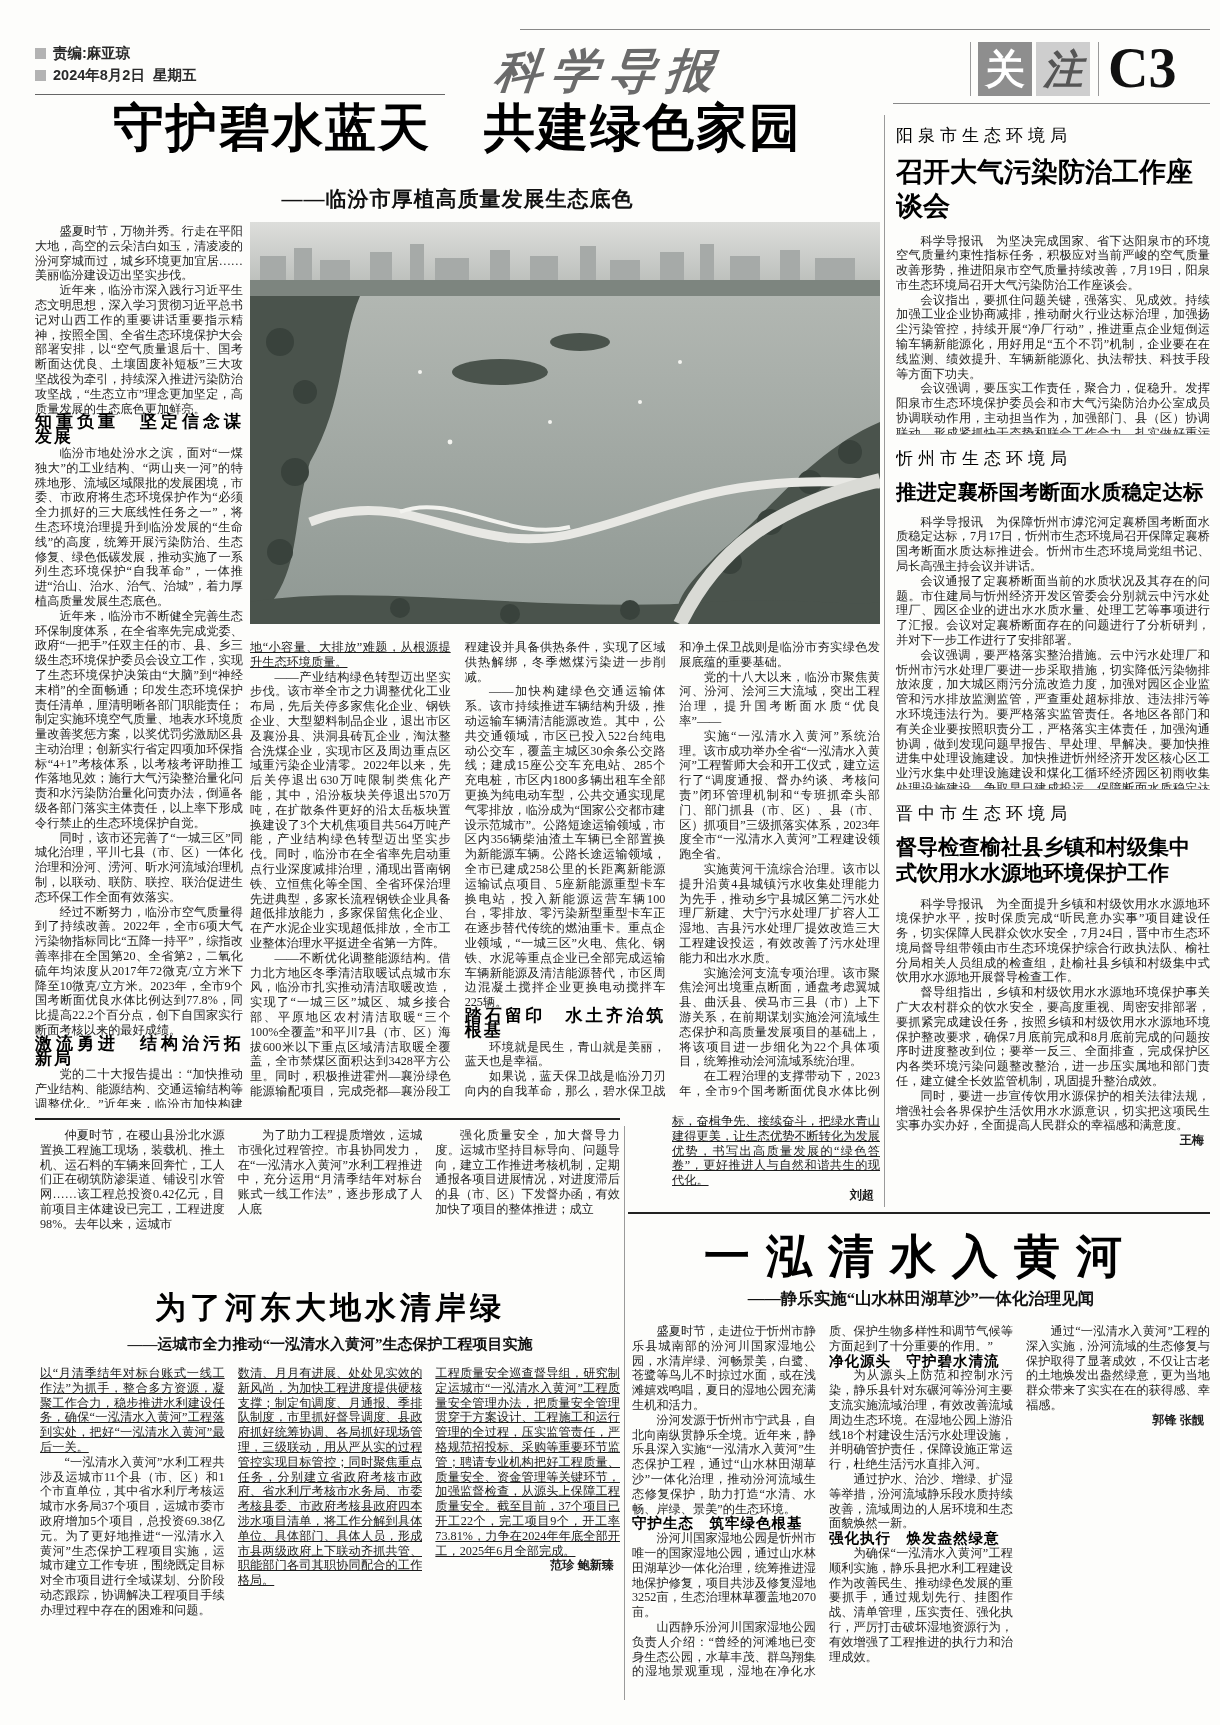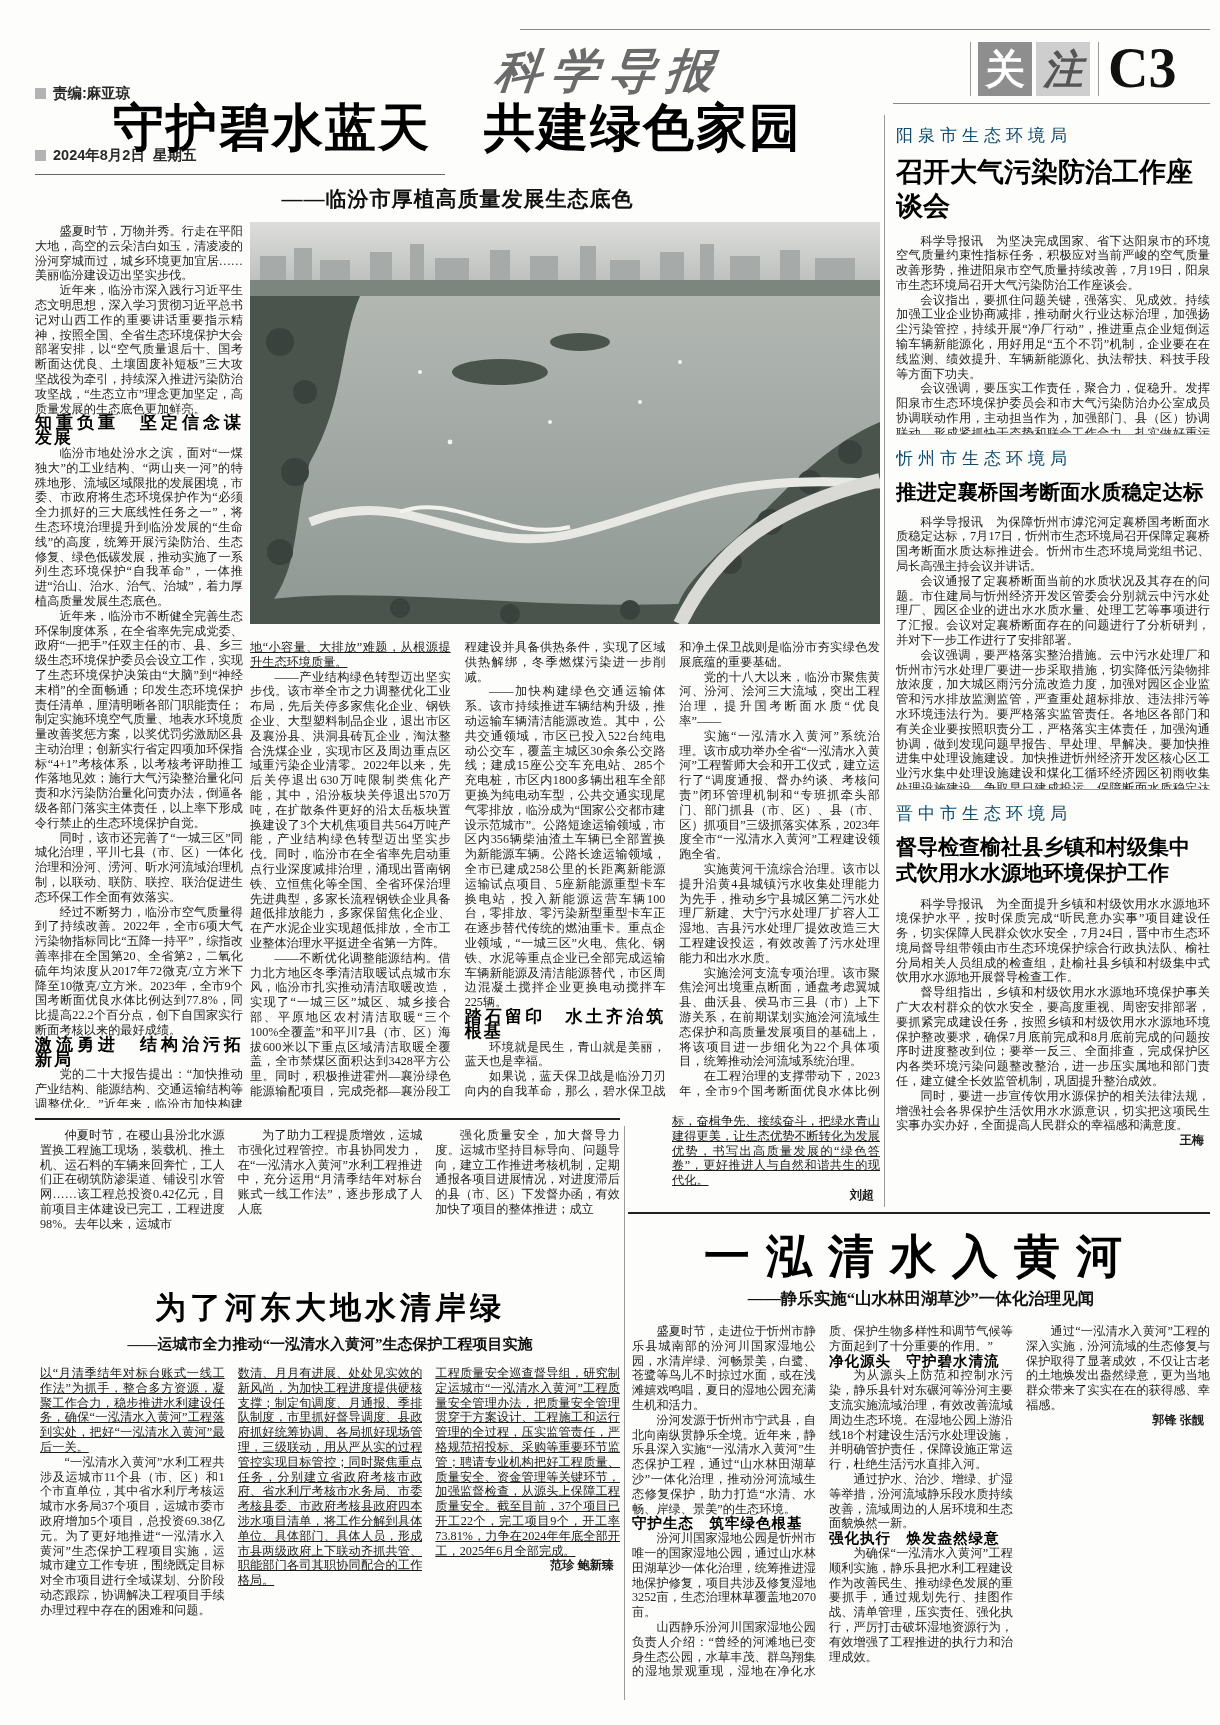--- a/index.html
+++ b/index.html
@@ -1,48 +1,48 @@
 <!DOCTYPE html>
 <html><head>
 <meta charset="utf-8">
 <style>
   html,body{margin:0;padding:0;background:#e8e6e1;}
   .page{position:relative;width:1220px;height:1725px;margin:0 auto;background:#fdfdfb;
         font-family:"Liberation Serif","DejaVu Serif",serif;color:#1c1c1c;overflow:hidden;}
   .abs{position:absolute;}
   
-  .ed-row{display:flex;align-items:center;gap:7px;height:22px;margin-top:40px;}
+  .ed-row{display:flex;align-items:center;gap:7px;height:22px;}
   .ed-sq{width:11px;height:11px;background:#b3b3b3;flex:0 0 auto;}
   .ed-txt{font-family:"Liberation Sans","DejaVu Sans",sans-serif;font-size:14.5px;font-weight:bold;color:#2a2a2a;}
   .masthead{font-size:47px;font-weight:bold;color:#6b6b6b;font-style:italic;
             letter-spacing:10px;transform:skewX(-6deg);font-family:"DejaVu Serif","Liberation Serif",serif;}
   .secbox{width:54px;height:54px;display:flex;align-items:center;justify-content:center;
           font-family:"Liberation Sans","DejaVu Sans",sans-serif;font-size:40px;font-weight:bold;}
   .secbox.dark{background:#8e8e8e;color:#ffffff;}
   .secbox.light{background:#cecece;color:#555;font-style:italic;font-family:"DejaVu Serif",serif;}
   .pageno{font-size:56px;font-weight:bold;color:#111;font-family:"Liberation Serif",serif;line-height:1;}
   
   .main-title{font-family:"Liberation Sans","DejaVu Sans",sans-serif;font-weight:900;
               font-size:51px;letter-spacing:2px;text-align:center;color:#000;line-height:1.1;}
   .main-sub{font-size:21px;text-align:center;color:#111;letter-spacing:1px;font-weight:bold;}
   .bodytext{font-size:12.2px;line-height:14.8px;text-align:justify;color:#1d1d1d;overflow:hidden;}
   .bodytext p{margin:0;}
   .para{text-indent:2em;}
   .cont{text-indent:0;text-decoration:underline;}
-  .subhead{font-family:Liberation Serif, serif;font-weight:bold;font-size:17px;
+  .subhead{font-family:Liberation Mono, monospace;font-weight:bold;font-size:17px;
            text-indent:0;letter-spacing:2px;margin:14px 0 11px;color:#000;}
   .bsubhead{font-family:"Liberation Sans","DejaVu Sans",sans-serif;font-weight:bold;font-size:14.5px;
             text-indent:0;letter-spacing:1px;margin:11px 0 8px;color:#000;}
   .byline{text-align:right;font-weight:bold;text-indent:0;padding-right:6px;margin-top:3px;}
   .cols3{column-count:3;column-gap:14px;column-fill:auto;}
   
   .side-article{padding:12px 0 10px 0;overflow:hidden;}
   .side-article.bordered{border-bottom:1px solid #9a9a9a;}
   .kicker{font-family:"Liberation Sans","DejaVu Sans",sans-serif;font-size:17px;letter-spacing:5px;
-          color:#0c4a6e;margin-bottom:9px;}
+          color:#000000;margin-bottom:9px;}
   .side-title{font-family:"Liberation Sans","DejaVu Sans",sans-serif;font-weight:900;color:#000;
               line-height:1.25;margin-bottom:10px;}
   
   .flexrow{display:flex;gap:13px;}
   .bcol{flex:1 1 0;overflow:hidden;}
   .lt-title{font-family:"Liberation Serif","DejaVu Serif",serif;font-weight:900;font-size:31px;
             letter-spacing:4px;text-align:center;color:#000;}
   .lt-sub{font-size:15px;text-align:center;color:#111;margin-top:6px;font-weight:bold;}
   .rt-title{font-family:"Liberation Serif","DejaVu Serif",serif;font-weight:900;font-size:46px;
             letter-spacing:16px;text-align:center;color:#000;}

